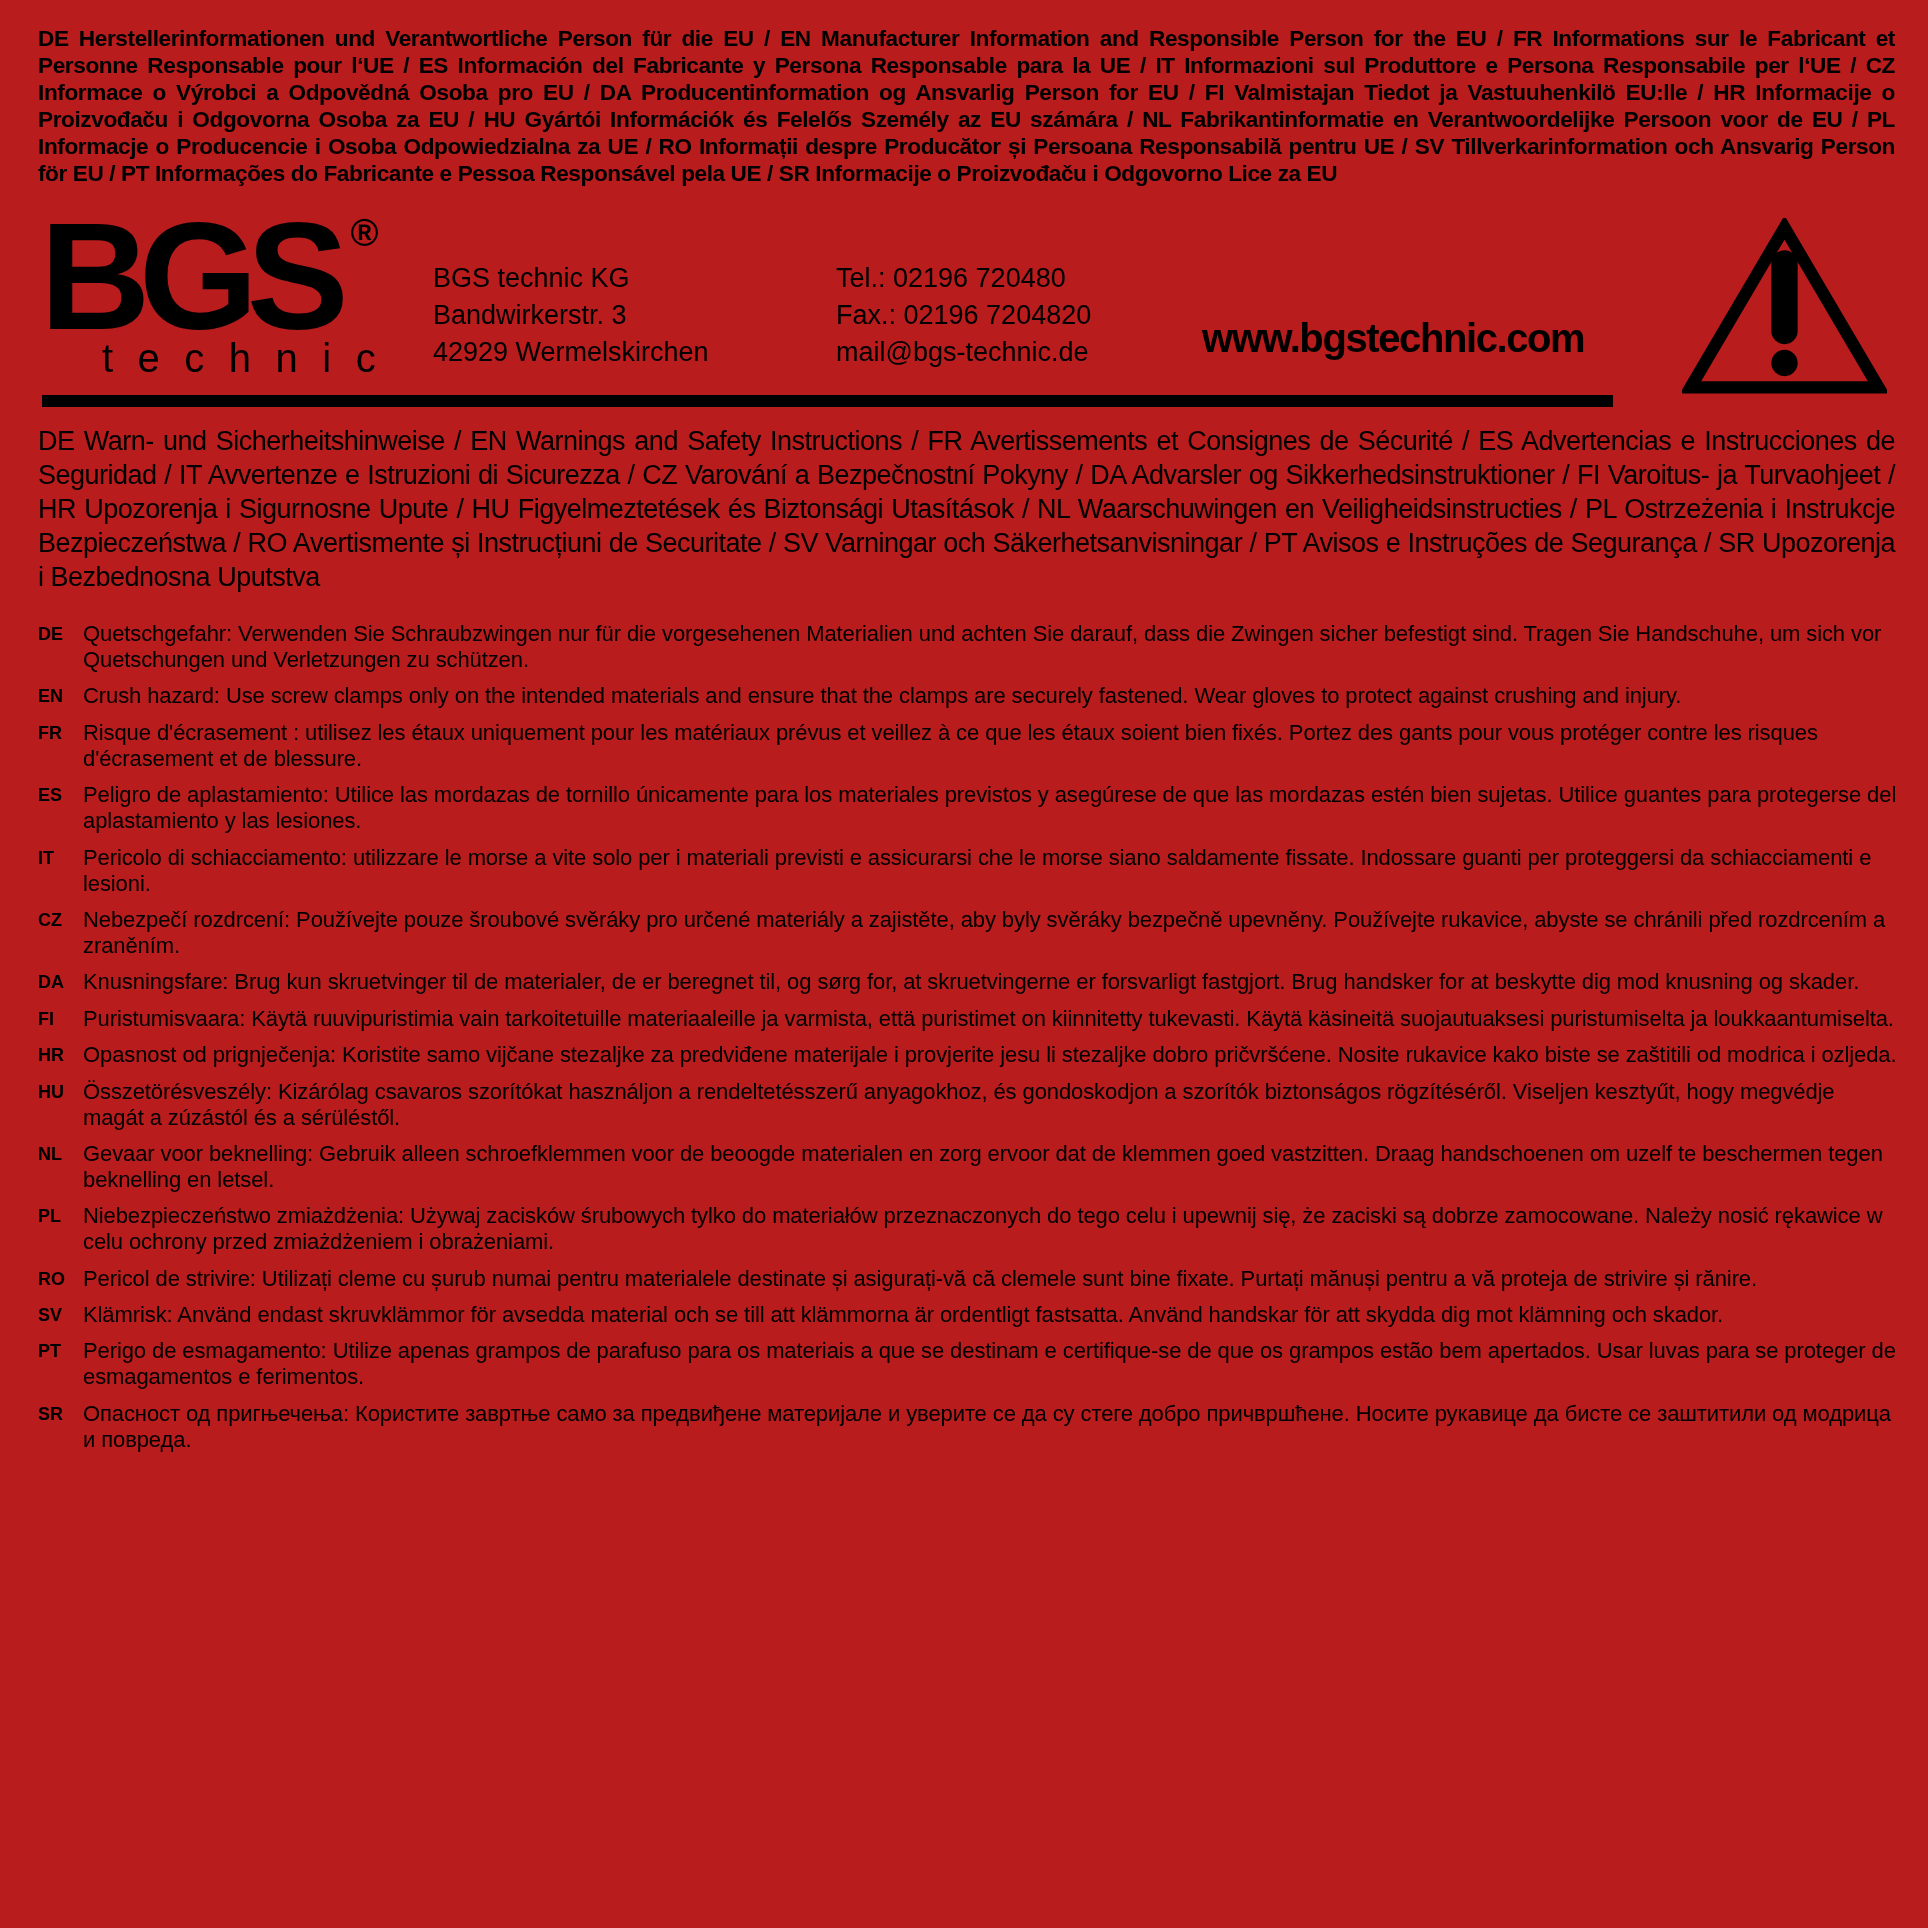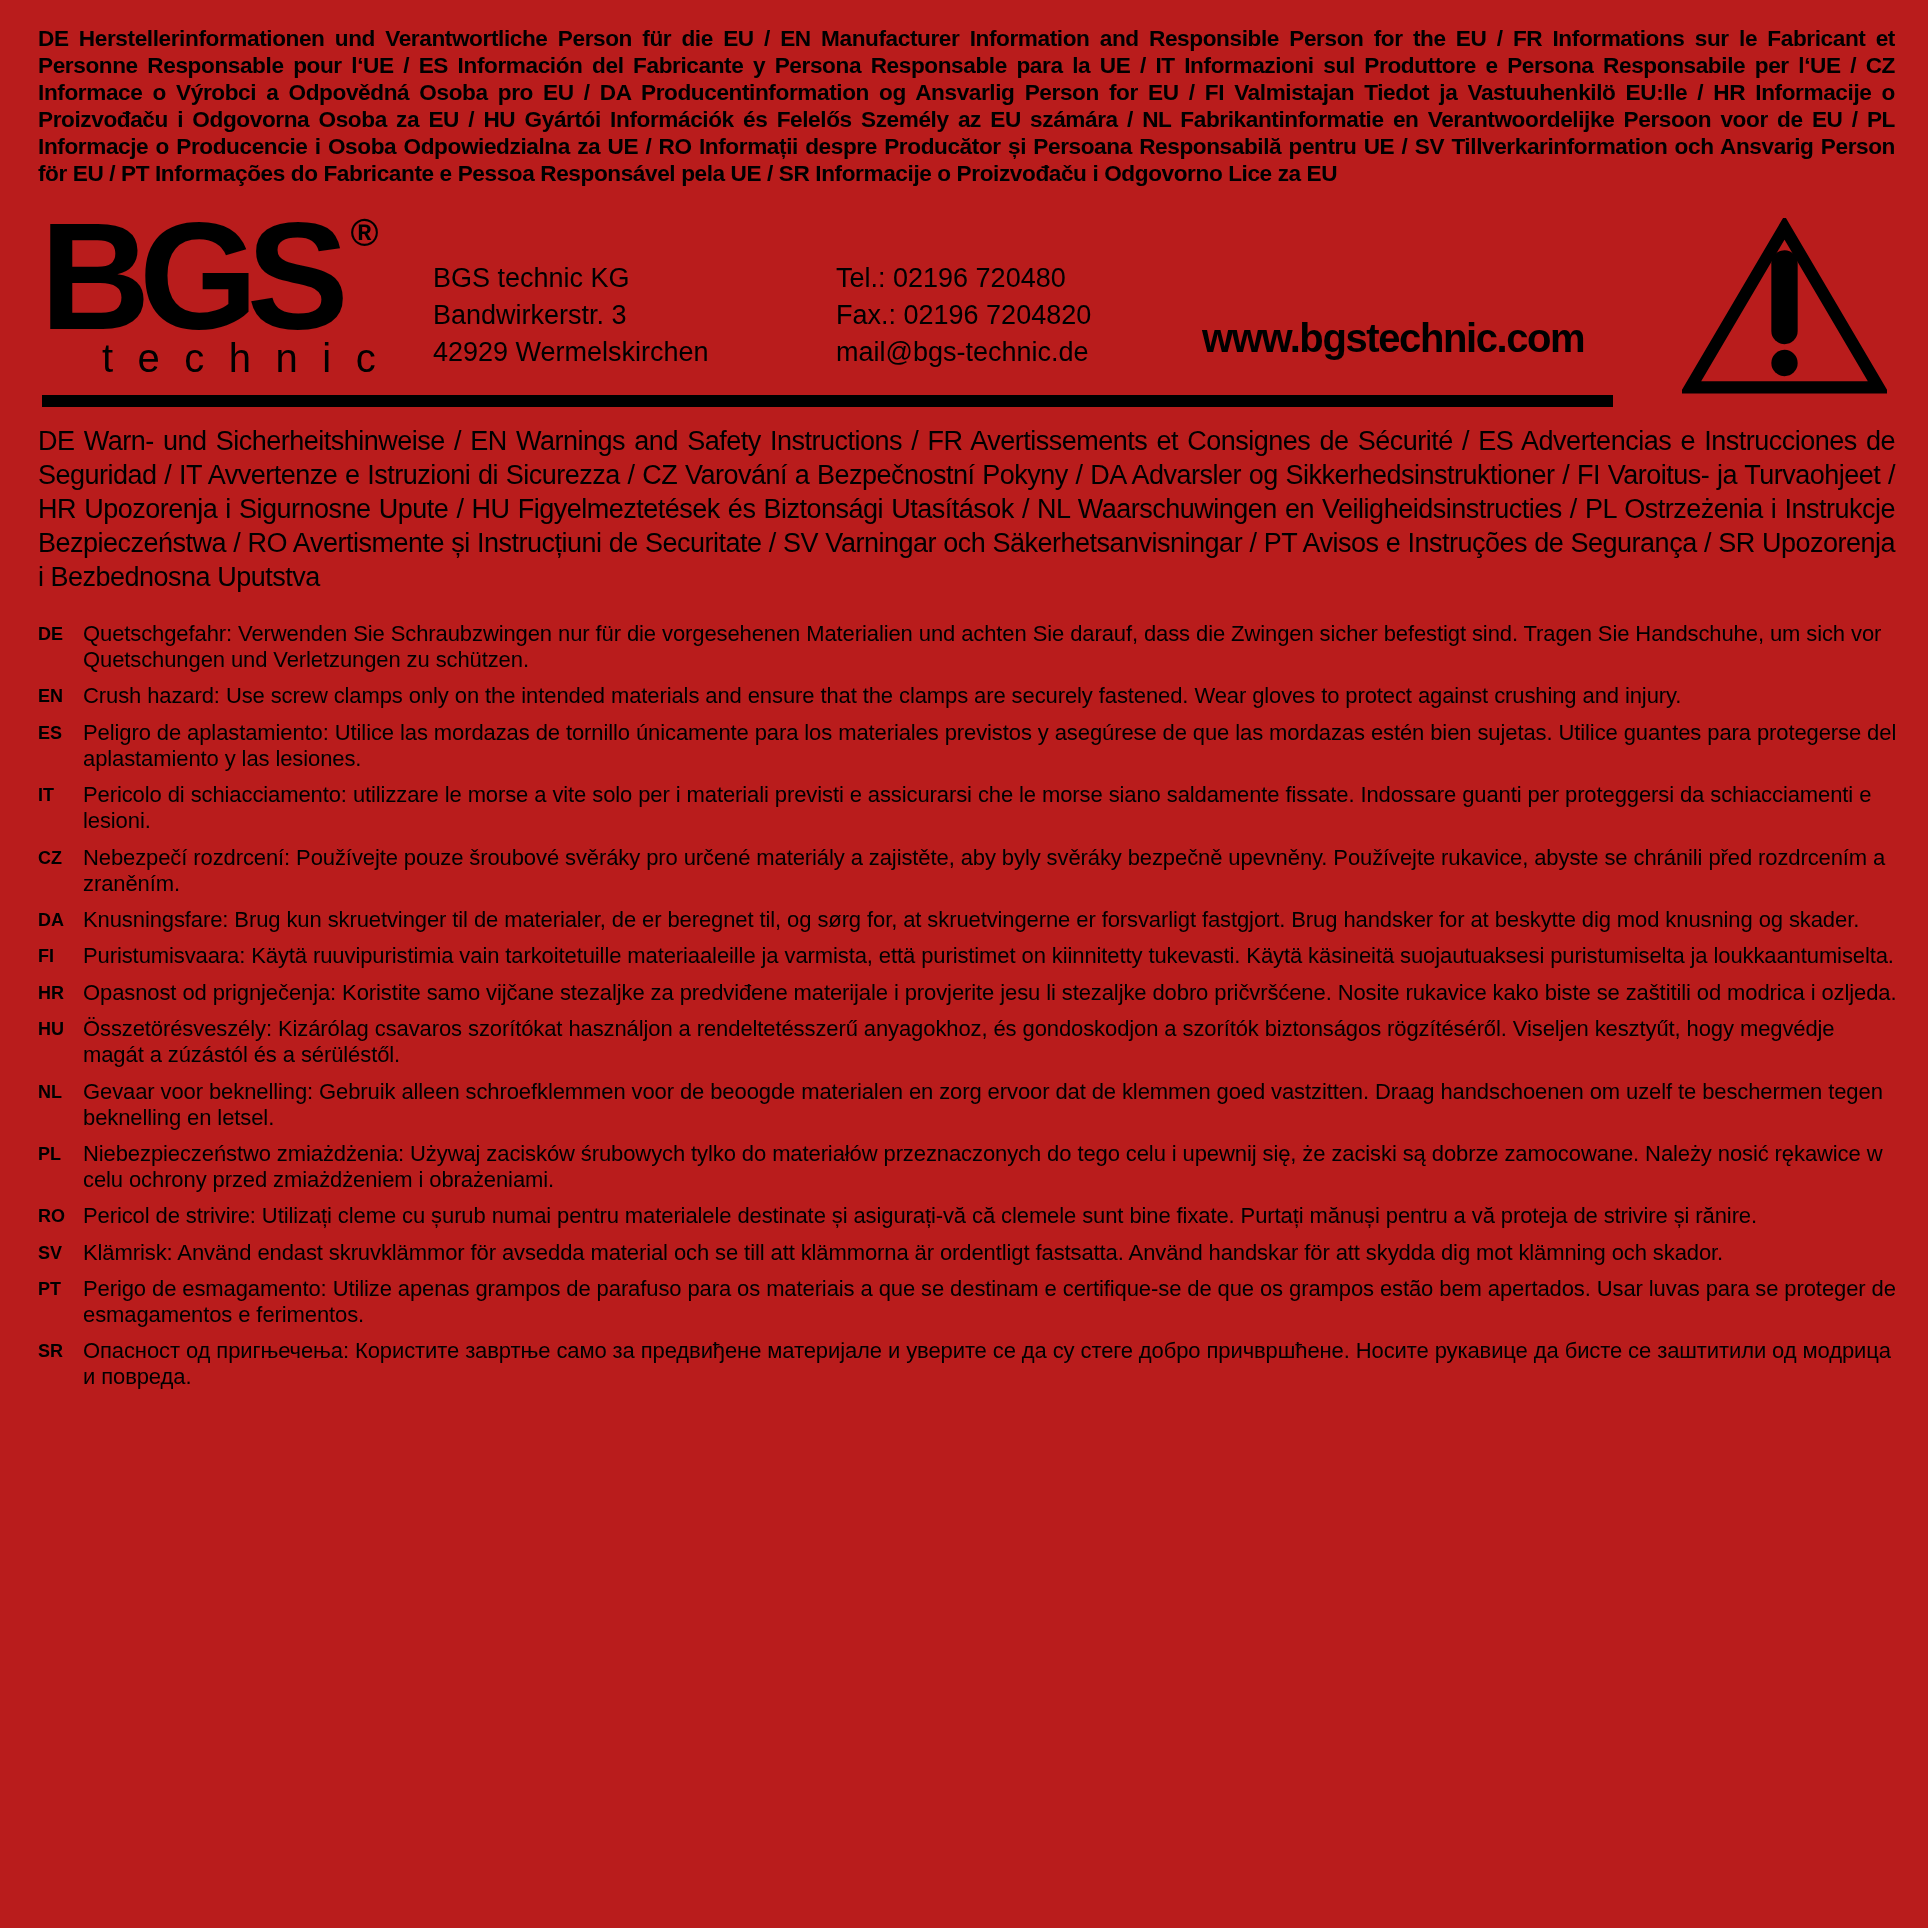--- a/index.html
+++ b/index.html
@@ -78,20 +78,24 @@
   <div class="warnings">
     <div class="witem">
       <span class="wcode">DE</span>
       <span class="wtext">Quetschgefahr: Verwenden Sie Schraubzwingen nur für die vorgesehenen Materialien und achten Sie darauf, dass die Zwingen sicher befestigt sind. Tragen Sie Handschuhe, um sich vor Quetschungen und Verletzungen zu schützen.</span>
     </div>
     <div class="witem">
       <span class="wcode">EN</span>
       <span class="wtext">Crush hazard: Use screw clamps only on the intended materials and ensure that the clamps are securely fastened. Wear gloves to protect against crushing and injury.</span>
     </div>
     <div class="witem">
+      <span class="wcode">FR</span>
+      <span class="wtext">Risque d'écrasement : utilisez les étaux uniquement pour les matériaux prévus et veillez à ce que les étaux soient bien fixés. Portez des gants pour vous protéger contre les risques d'écrasement et de blessure.</span>
+    </div>
+    <div class="witem">
       <span class="wcode">ES</span>
       <span class="wtext">Peligro de aplastamiento: Utilice las mordazas de tornillo únicamente para los materiales previstos y asegúrese de que las mordazas estén bien sujetas. Utilice guantes para protegerse del aplastamiento y las lesiones.</span>
     </div>
     <div class="witem">
       <span class="wcode">IT</span>
       <span class="wtext">Pericolo di schiacciamento: utilizzare le morse a vite solo per i materiali previsti e assicurarsi che le morse siano saldamente fissate. Indossare guanti per proteggersi da schiacciamenti e lesioni.</span>
     </div>
     <div class="witem">
       <span class="wcode">CZ</span>
       <span class="wtext">Nebezpečí rozdrcení: Používejte pouze šroubové svěráky pro určené materiály a zajistěte, aby byly svěráky bezpečně upevněny. Používejte rukavice, abyste se chránili před rozdrcením a zraněním.</span>

